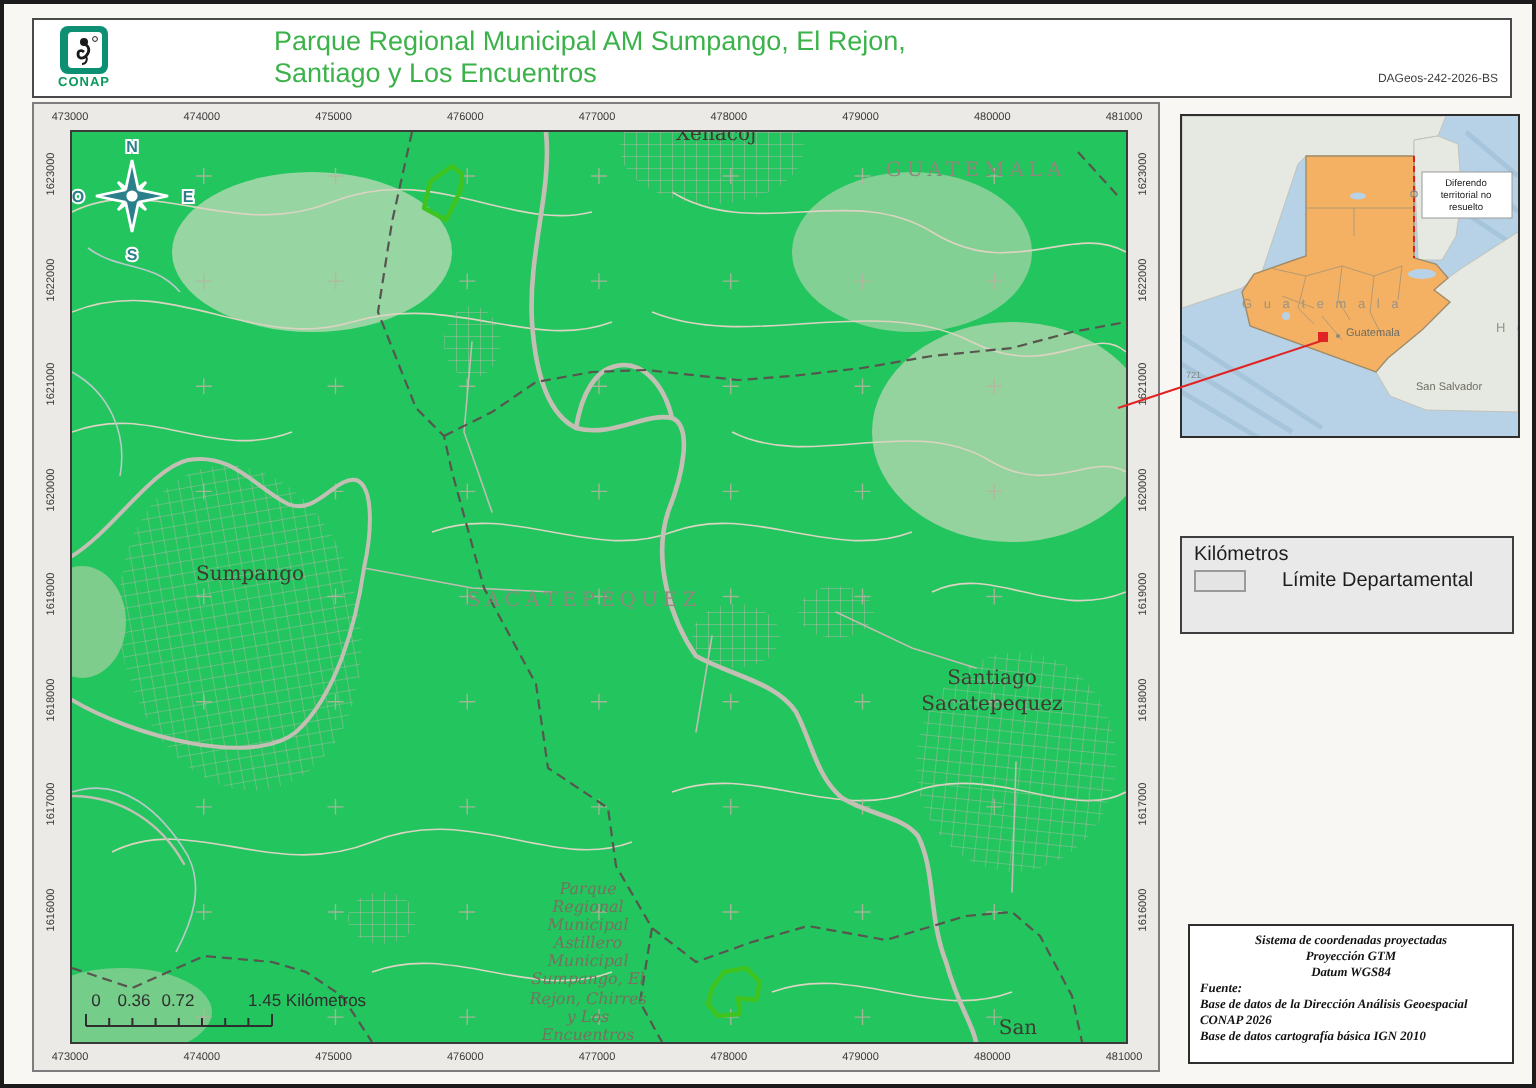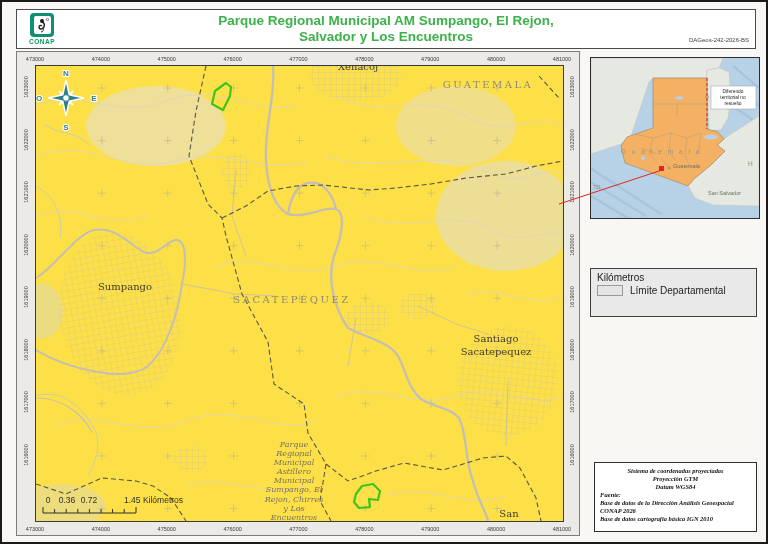--- a/index.html
+++ b/index.html
@@ -4,25 +4,25 @@
 <style>
   html,body{margin:0;padding:0;}
   body{width:768px;height:544px;position:relative;font-family:"Liberation Sans",sans-serif;background:#888;}
   .page{position:absolute;left:0;top:0;width:764px;height:540px;background:#f8f7f4;border:2px solid #1b1b1b;}
   
   .header{position:absolute;left:14px;top:7px;width:738px;height:38px;background:#ffffff;border:1px solid #4a4a4a;}
   .logo{position:absolute;left:8px;top:3px;width:34px;height:34px;text-align:center;}
   .logo-box{width:24px;height:24px;margin:0 auto;background:#0c8f72;border-radius:4px;display:flex;align-items:center;justify-content:center;}
   .logo-inner{width:17px;height:18px;background:#ffffff;border-radius:2px;display:flex;align-items:center;justify-content:center;}
   .logo-text{font-size:6.5px;font-weight:bold;color:#0a9a5d;letter-spacing:0.5px;margin-top:1px;}
-  .title{position:absolute;left:120px;right:120px;top:3px;text-align:center;font-weight:bold;font-size:13.5px;line-height:16px;color:#3cb24a;}
+  .title{position:absolute;left:120px;right:120px;top:3px;font-weight:normal;font-size:13.5px;line-height:16px;color:#3cb24a;}
   .doc-code{position:absolute;right:6px;bottom:5px;font-size:6px;color:#3f3f3f;}
   
   .map-frame{position:absolute;left:14px;top:49px;width:564px;height:485px;background:#eceae6;border:1px solid #7d7d7d;box-sizing:border-box;}
-  .map-inner{position:absolute;left:18px;top:13px;width:527px;height:455px;border:1px solid #3a3a3a;background:#fde047;overflow:hidden;}
+  .map-inner{position:absolute;left:18px;top:13px;width:527px;height:455px;border:1px solid #3a3a3a;background:#22c55e;overflow:hidden;}
   .map-inner svg{display:block;}
   .ticks{position:absolute;}
   .ticks-top{left:18px;top:0px;width:527px;height:13px;}
   .ticks-bottom{left:18px;top:470px;width:527px;height:14px;}
   .ticks-left{left:2px;top:35px;width:14px;height:368px;}
   .ticks-right{left:548px;top:35px;width:14px;height:368px;}
   .tick{position:absolute;font-size:5.5px;color:#3a3a3a;white-space:nowrap;transform:translate(-50%,-50%);}
   .ticks-left .tick,.ticks-right .tick{transform:translate(-50%,-50%) rotate(-90deg);}
   
   text{font-family:"DejaVu Serif",serif;}
@@ -33,21 +33,21 @@
   .t-compass{font-family:"Liberation Sans",sans-serif;font-size:8px;font-weight:bold;fill:#2b7f8a;paint-order:stroke;stroke:#ffffff;stroke-width:2px;}
   .t-inset-country{font-family:"Liberation Sans",sans-serif;font-size:6.5px;fill:#9a9384;letter-spacing:2px;}
   .t-inset-city{font-family:"Liberation Sans",sans-serif;font-size:5.5px;fill:#6e6e64;}
   .t-inset-note{font-family:"Liberation Sans",sans-serif;font-size:4.8px;fill:#222;}
   .t-inset-misc{font-family:"Liberation Sans",sans-serif;font-size:4.5px;fill:#8a8a8a;}
   
   .inset{position:absolute;left:588px;top:55px;width:168px;height:160px;border:1px solid #2e2e2e;box-sizing:content-box;background:#b7d2e6;overflow:hidden;}
   
   .legend{position:absolute;left:588px;top:266px;width:167px;height:49px;background:#e9e9e9;border:1.5px solid #3f3f3f;box-sizing:border-box;padding:3px 6px;}
   .legend-title{font-size:10px;color:#1d1d1d;margin-bottom:2px;}
-  .legend-item{display:flex;align-items:center;gap:7px;margin-top:2px;font-size:10px;color:#1d1d1d;}
+  .legend-item{display:flex;align-items:center;gap:18px;margin-top:2px;font-size:10px;color:#1d1d1d;}
   .swatch{width:26px;height:11px;box-sizing:border-box;flex:0 0 auto;}
   .swatch-limite{background:#e4e4e4;border:1px solid #9a9a9a;}
   .swatch-area{background:#f0f0ee;border:2.5px solid #3fc41f;}
   
   .credits{position:absolute;left:592px;top:460px;width:163px;height:70px;background:#ffffff;border:1px solid #2e2e2e;box-sizing:border-box;padding:4px 5px;font-family:"Liberation Serif",serif;font-style:italic;font-weight:bold;font-size:6.4px;line-height:8px;color:#111;}
   .credits .c{text-align:center;}
   .credits .j{text-align:justify;}
   .overlay{position:absolute;left:0;top:0;width:768px;height:544px;pointer-events:none;}
 </style>
 </head>
@@ -64,21 +64,21 @@
             <path d="M7,5 C10,6 10,9 8,11 C6,13 4,12 4,10 C4,8 6,8 7,9" fill="none" stroke="#1a1a1a" stroke-width="1.4"></path>
             <path d="M8,11 C9,13 8,15 6,15" fill="none" stroke="#1a1a1a" stroke-width="1"></path>
             <circle cx="12.5" cy="2.5" r="1.2" fill="none" stroke="#1a1a1a" stroke-width="0.5"></circle>
           </svg>
         </div>
       </div>
       <div class="logo-text">CONAP</div>
     </div>
     <div class="title">
       <div>Parque Regional Municipal AM Sumpango, El Rejon,</div>
-      <div>Salvador y Los Encuentros</div>
+      <div>Santiago y Los Encuentros</div>
     </div>
     <div class="doc-code">DAGeos-242-2026-BS</div>
   </div>
 
   <div class="map-frame">
     <div class="ticks ticks-top">
         <span class="tick" style="left: 0%; top: 50%;">473000</span>
         <span class="tick" style="left: 12.5%; top: 50%;">474000</span>
         <span class="tick" style="left: 25%; top: 50%;">475000</span>
         <span class="tick" style="left: 37.5%; top: 50%;">476000</span>

